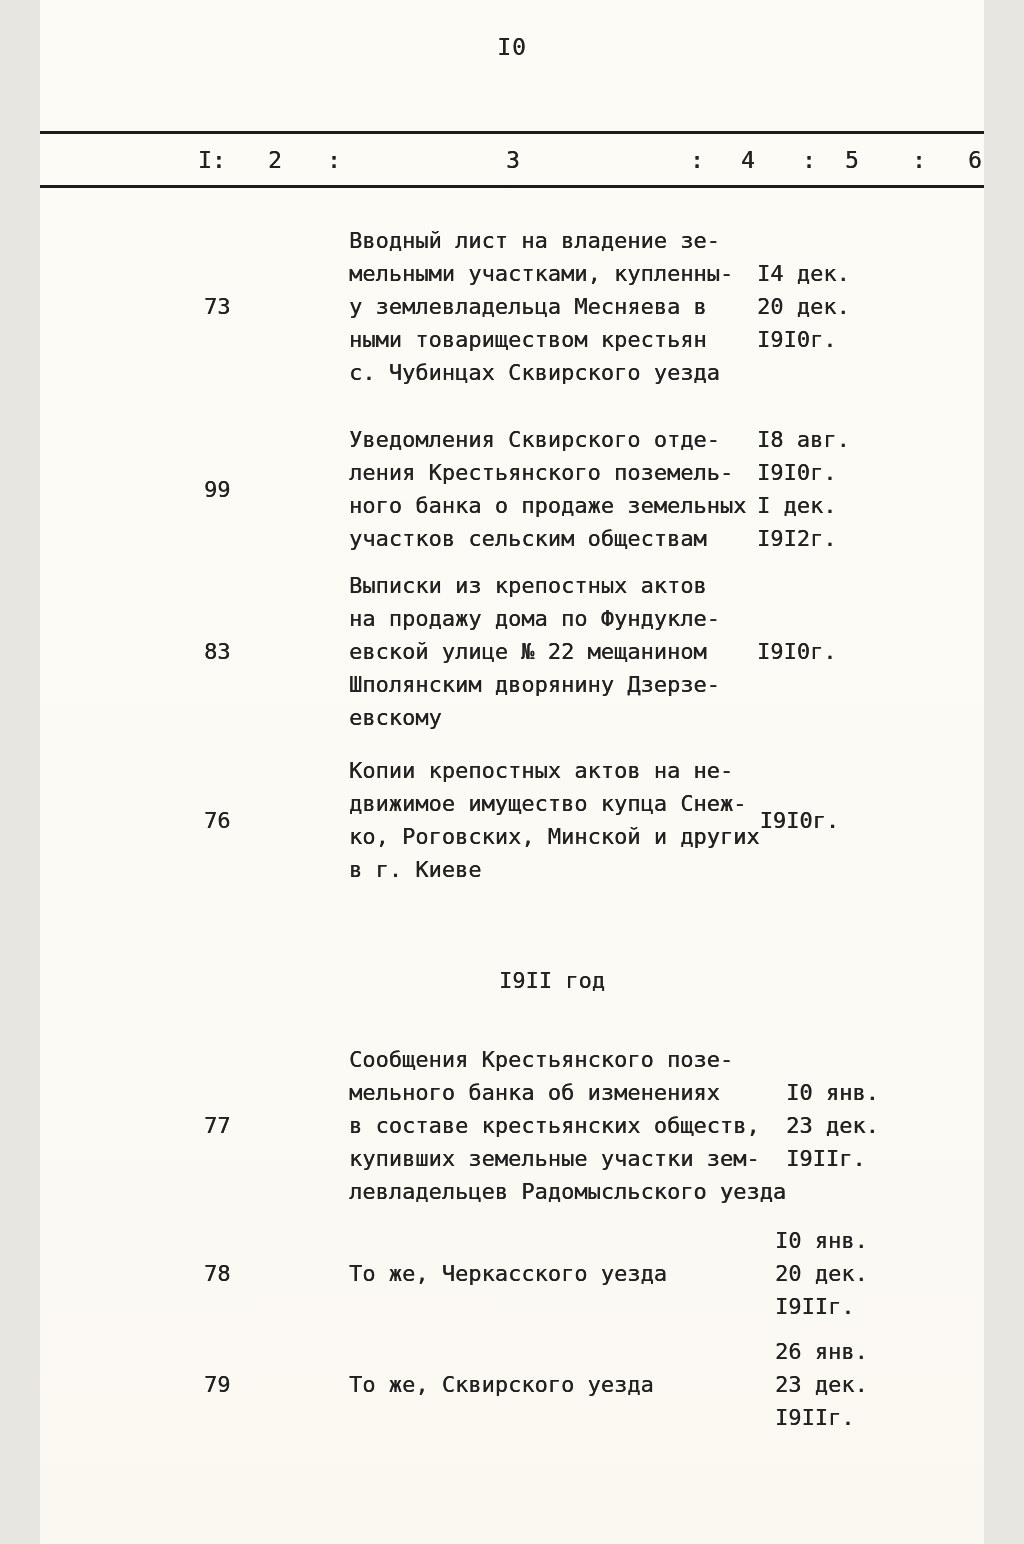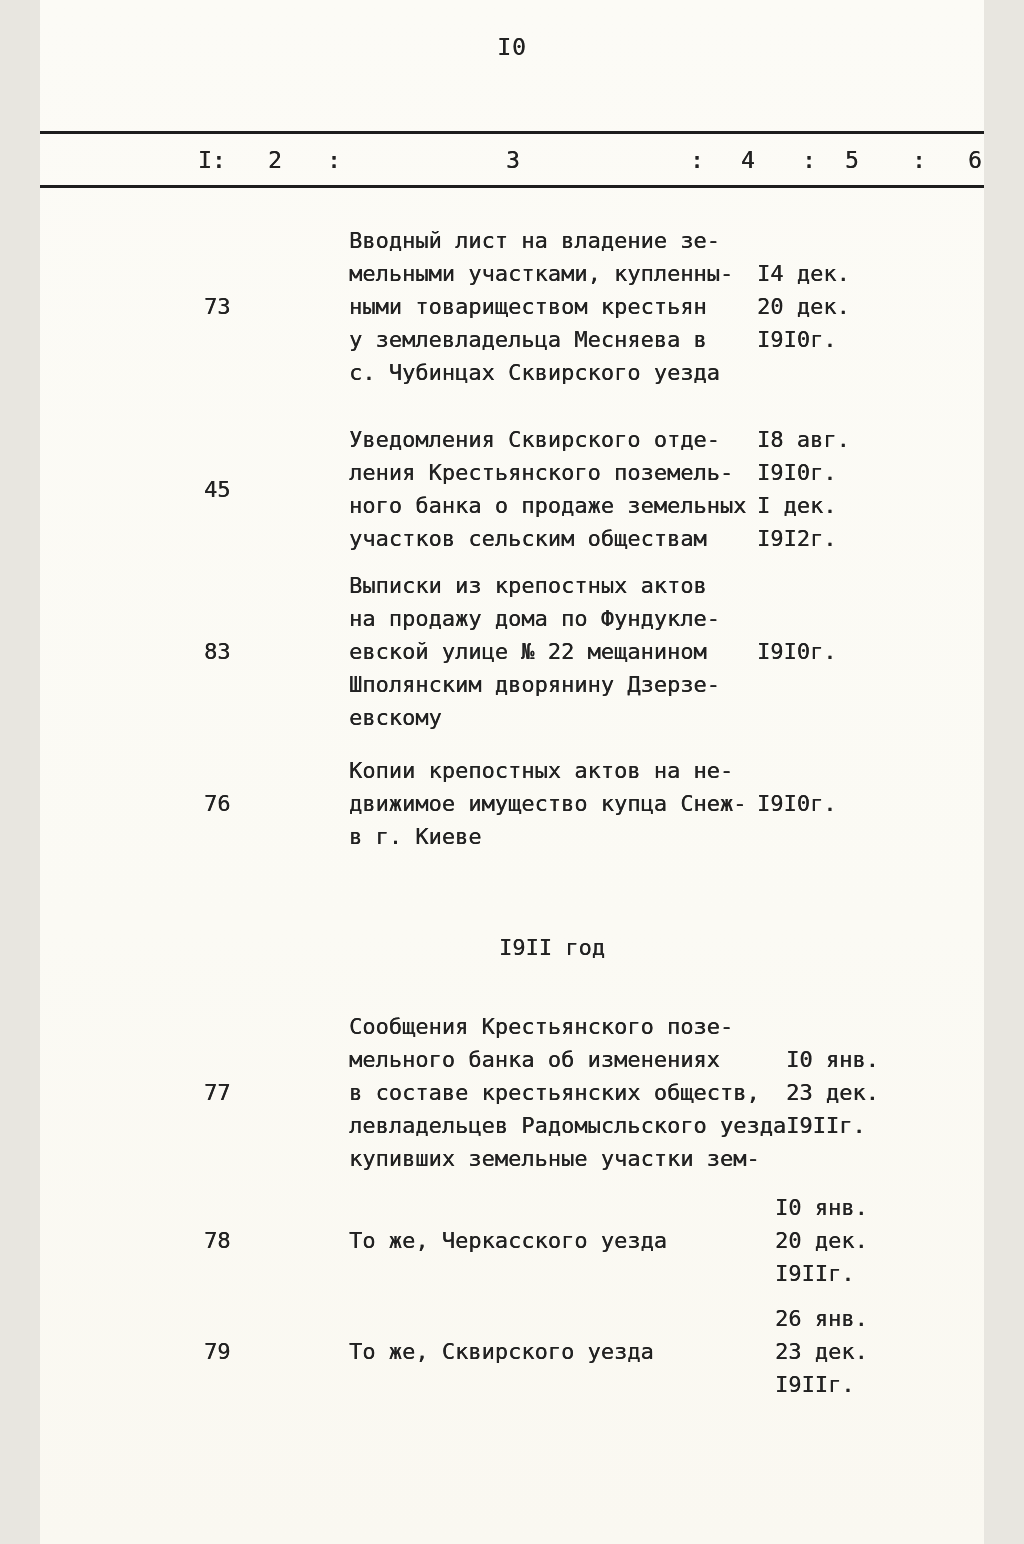--- a/index.html
+++ b/index.html
@@ -102,33 +102,33 @@
     <span class="hc hc9">6</span>
   </div>
 
   <div class="entries">
 
     <div class="entry" style="margin-bottom:34px;">
       <div class="col-num">73</div>
       <div class="col-desc">
         <div class="line">Вводный лист на владение зе-</div>
         <div class="line">мельными участками, купленны-</div>
+        <div class="line">у землевладельца Месняева в</div>
         <div class="line">ными товариществом крестьян</div>
-        <div class="line">у землевладельца Месняева в</div>
         <div class="line">с. Чубинцах Сквирского уезда</div>
       </div>
       <div class="col-date">
         <div class="line">I4 дек.</div>
         <div class="line">20 дек.</div>
         <div class="line">I9I0г.</div>
       </div>
     </div>
 
     <div class="entry" style="margin-bottom:14px;">
-      <div class="col-num">45</div>
+      <div class="col-num">99</div>
       <div class="col-desc">
         <div class="line">Уведомления Сквирского отде-</div>
         <div class="line">ления Крестьянского поземель-</div>
         <div class="line">ного банка о продаже земельных</div>
         <div class="line">участков сельским обществам</div>
       </div>
       <div class="col-date">
         <div class="line">I8 авг.</div>
         <div class="line">I9I0г.</div>
         <div class="line">I дек.</div>
@@ -148,37 +148,38 @@
       <div class="col-date">
         <div class="line">I9I0г.</div>
       </div>
     </div>
 
     <div class="entry">
       <div class="col-num">76</div>
       <div class="col-desc">
         <div class="line">Копии крепостных актов на не-</div>
         <div class="line">движимое имущество купца Снеж-</div>
+        <div class="line">ко, Роговских, Минской и других</div>
         <div class="line">в г. Киеве</div>
       </div>
       <div class="col-date">
         <div class="line">I9I0г.</div>
       </div>
     </div>
 
     <div class="section-heading">I9II год</div>
 
     <div class="entry" style="margin-bottom:16px;">
       <div class="col-num">77</div>
       <div class="col-desc">
         <div class="line">Сообщения Крестьянского позе-</div>
         <div class="line">мельного банка об изменениях</div>
         <div class="line">в составе крестьянских обществ,</div>
+        <div class="line">купивших земельные участки зем-</div>
         <div class="line">левладельцев Радомысльского уезда</div>
-        <div class="line">купивших земельные участки зем-</div>
       </div>
       <div class="col-date">
         <div class="line">I0 янв.</div>
         <div class="line">23 дек.</div>
         <div class="line">I9IIг.</div>
       </div>
     </div>
 
     <div class="entry" style="margin-bottom:12px;">
       <div class="col-num">78</div>

